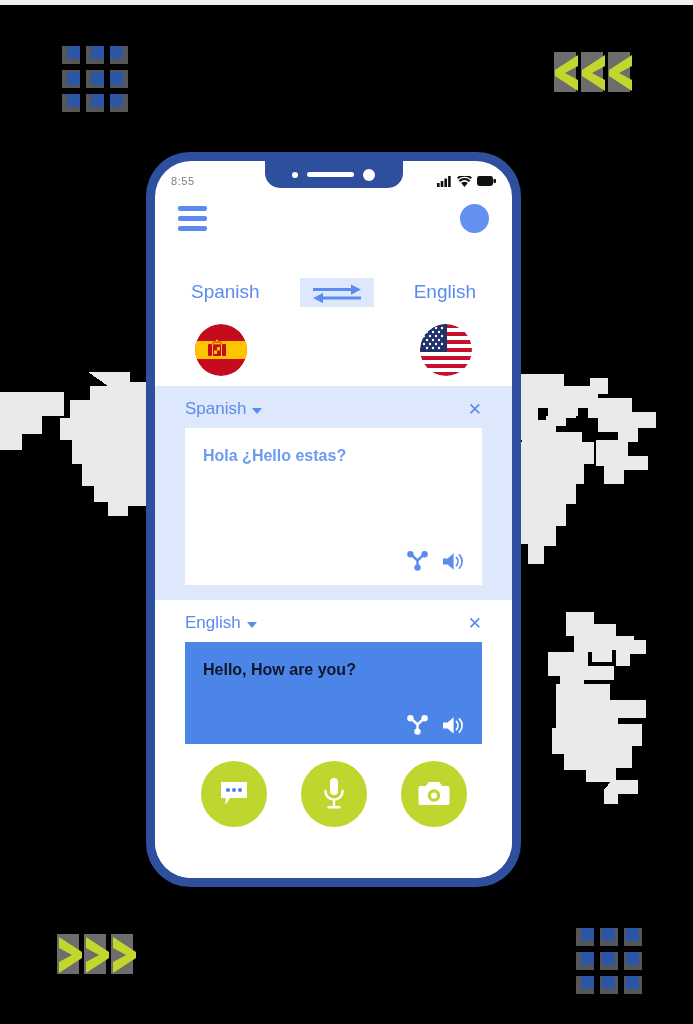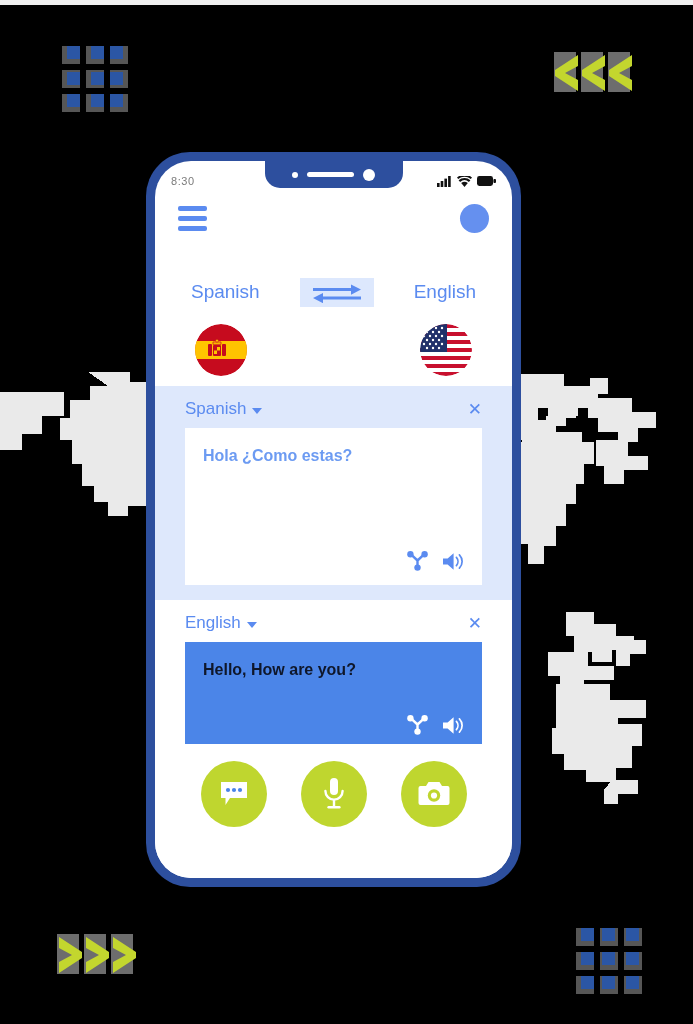--- a/index.html
+++ b/index.html
@@ -251,21 +251,21 @@
     <svg width="30" height="42" viewBox="0 0 30 42">
       <path d="M4 3 L4 14 L17 21 L4 28 L4 39 L27 24 L27 18 Z" fill="#c3d62e"></path>
     </svg>
   </div>
 </div>
 
 <div id="phone-frame">
   <div id="phone-screen">
 
     <div id="status-bar">
-      <span id="status-time">8:30</span>
+      <span id="status-time">8:55</span>
       <span id="status-icons">
         <svg width="15" height="11" viewBox="0 0 15 11">
           <rect x="0" y="7" width="2.6" height="4" fill="#111"></rect>
           <rect x="3.7" y="5" width="2.6" height="6" fill="#111"></rect>
           <rect x="7.4" y="2.6" width="2.6" height="8.4" fill="#111"></rect>
           <rect x="11.1" y="0" width="2.6" height="11" fill="#111"></rect>
         </svg>
         <svg width="15" height="11" viewBox="0 0 15 11">
           <path d="M7.5 11 L4.2 6.9 A5.4 5.4 0 0 1 10.8 6.9 Z" fill="#111"></path>
           <path d="M1.6 4.2 A9.2 9.2 0 0 1 13.4 4.2 L11.9 5.9 A7 7 0 0 0 3.1 5.9 Z" fill="#111"></path>
@@ -370,21 +370,21 @@
 
     <div id="source-card">
       <div class="card-head">
         <span class="card-lang">
           <span>Spanish</span>
           <i class="caret-down"></i>
         </span>
         <span class="close-x">✕</span>
       </div>
       <div class="text-box" id="source-text-box">
-        <div class="phrase" id="source-phrase">Hola ¿Como estas?</div>
+        <div class="phrase" id="source-phrase">Hola ¿Hello estas?</div>
         <div class="box-actions">
           <svg width="21" height="20" viewBox="0 0 21 20">
             <path d="M10.5 9.5 L4.2 3.6 M10.5 9.5 L16.8 3.6 M10.5 9.5 L10.5 16" stroke="#5b8bf0" stroke-width="2.4" fill="none" stroke-linecap="round"></path>
             <circle cx="3.4" cy="3.2" r="3.2" fill="#5b8bf0"></circle>
             <circle cx="17.6" cy="3.2" r="3.2" fill="#5b8bf0"></circle>
             <circle cx="10.5" cy="16.6" r="3.2" fill="#5b8bf0"></circle>
           </svg>
           <svg width="22" height="19" viewBox="0 0 22 19">
             <path d="M1 6.6 H5.6 L11.6 1.2 V17.8 L5.6 12.4 H1 Z" fill="#5b8bf0"></path>
             <path d="M14.4 5.4 A6.2 6.2 0 0 1 14.4 13.6" stroke="#5b8bf0" stroke-width="1.7" fill="none" stroke-linecap="round"></path>

